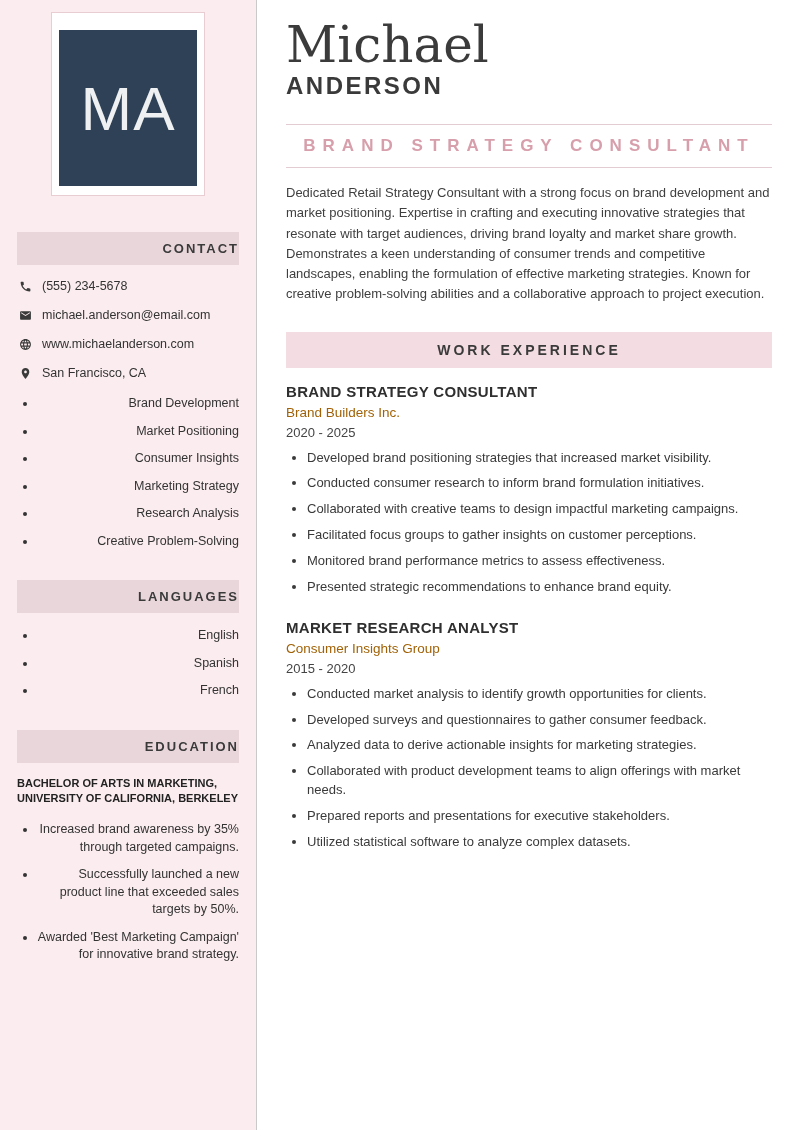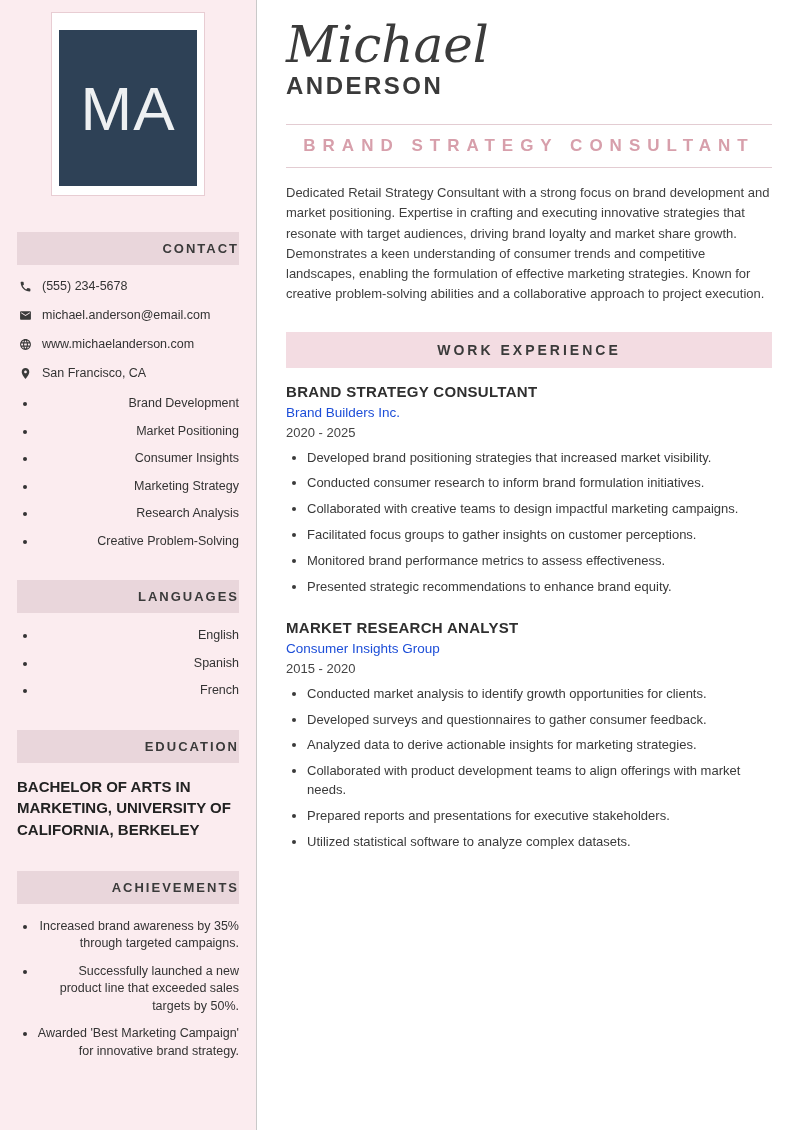--- a/index.html
+++ b/index.html
@@ -54,32 +54,31 @@
   .contact-row {
     display: flex; align-items: center; gap: 10px;
     font-size: 12.5px; color: #333333;
     margin-bottom: 15px;
   }
   .contact-row svg { width: 13px; height: 13px; flex-shrink: 0; fill: #3a3a3a; }
   .side-list { margin: 14px 0 0 0; padding-left: 20px; text-align: right; }
   .side-list li { font-size: 12.5px; color: #333333; margin-bottom: 10px; line-height: 1.4; }
   .edu-text {
     margin-top: 13px;
-    font-size: 15px;
+    font-size: 11px;
     font-weight: bold;
     color: #222222;
     line-height: 1.45;
     text-transform: uppercase;
   }
 
   
   .main { flex: 1; padding: 20px 28px 0 29px; }
   .first-name {
     font-family: "DejaVu Serif", serif;
-    font-style: italic;
     font-weight: 400;
     font-size: 50px;
     color: #3b3b3b;
     margin: 0;
     line-height: 1.0;
   }
   .last-name {
     font-size: 24px;
     font-weight: bold;
     letter-spacing: 2.5px;
@@ -111,21 +110,21 @@
     text-align: center;
     font-weight: bold;
     font-size: 14px;
     letter-spacing: 3px;
     color: #3a3a3a;
     padding: 10px 0;
     margin-top: 27px;
   }
   .job { margin-top: 15px; }
   .job-title { font-size: 15px; font-weight: bold; color: #2f2f2f; margin: 0; letter-spacing: 0.3px; }
-  .job-company { font-size: 13.5px; color: #1d4ed8; margin: 5px 0 0 0; }
+  .job-company { font-size: 13.5px; color: #a16207; margin: 5px 0 0 0; }
   .job-dates { font-size: 13px; color: #444444; margin: 5px 0 0 0; }
   .job-bullets { margin: 9px 0 0 0; padding-left: 21px; }
   .job-bullets li { font-size: 13px; color: #3a3a3a; line-height: 1.45; margin-bottom: 7px; }
   .job.second { margin-top: 22px; }
 </style>
 </head>
 <body>
 
 <div class="page">
 
@@ -177,21 +176,20 @@
     <div class="side-band">LANGUAGES</div>
     <ul class="side-list">
       <li>English</li>
       <li>Spanish</li>
       <li>French</li>
     </ul>
 
     <div class="side-band">EDUCATION</div>
     <p class="edu-text">BACHELOR OF ARTS IN MARKETING, UNIVERSITY OF CALIFORNIA, BERKELEY</p>
 
-    <div class="side-band">ACHIEVEMENTS</div>
     <ul class="side-list">
       <li>Increased brand awareness by 35% through targeted campaigns.</li>
       <li>Successfully launched a new product line that exceeded sales targets by 50%.</li>
       <li>Awarded 'Best Marketing Campaign' for innovative brand strategy.</li>
     </ul>
 
   </aside>
 
   <main class="main">
 

